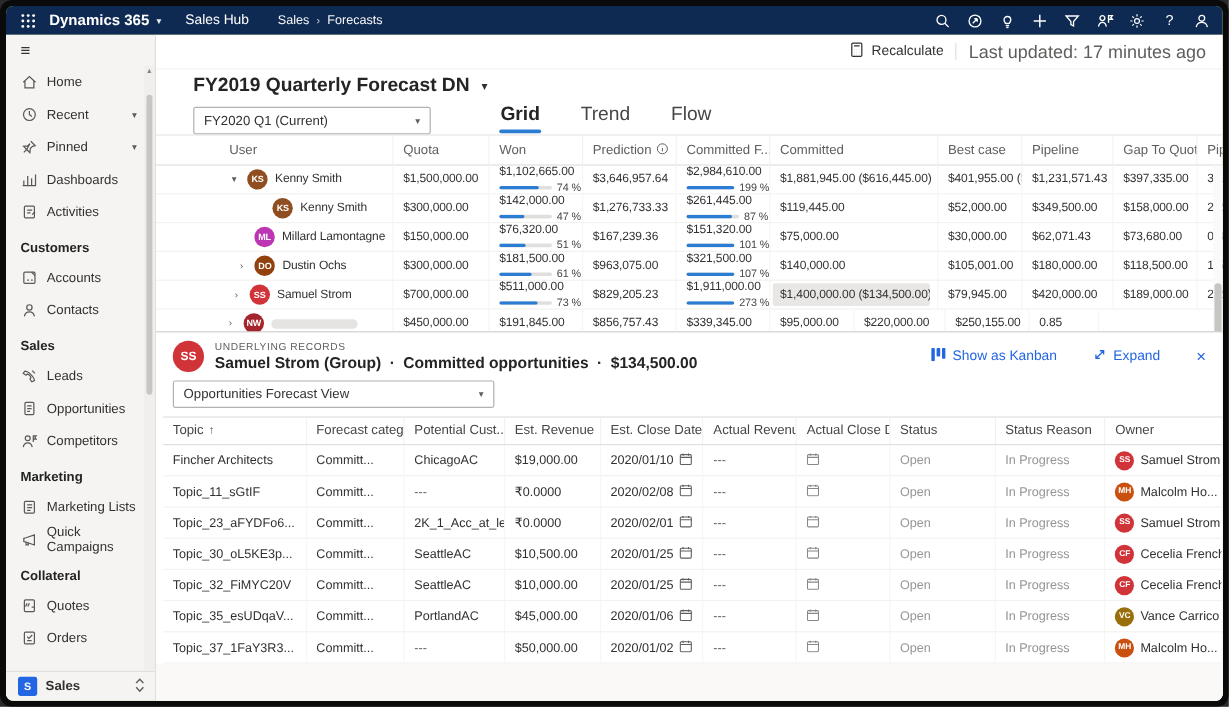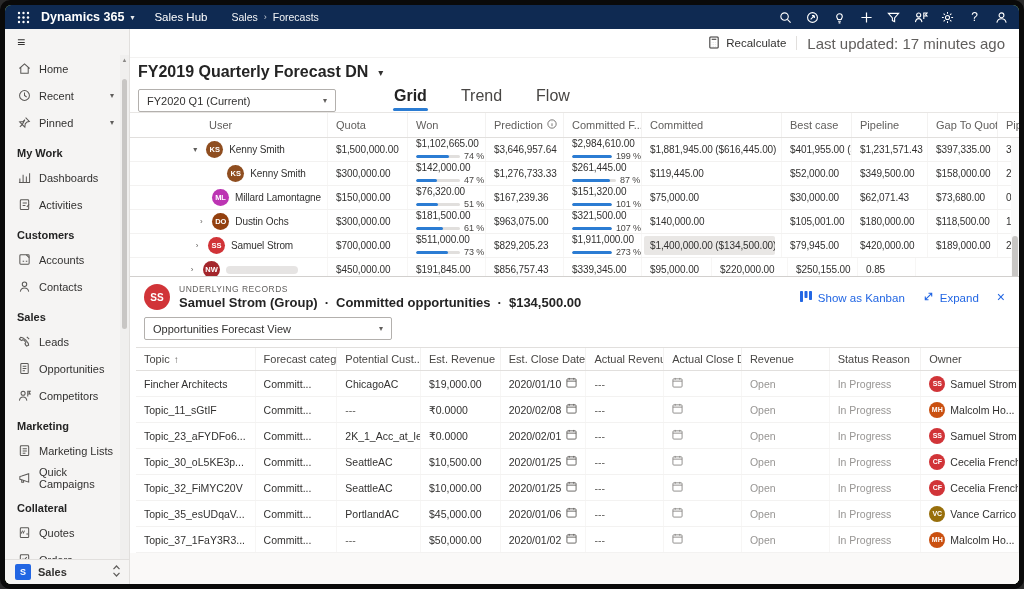--- a/index.html
+++ b/index.html
@@ -40,39 +40,39 @@
   .s-footer .lbl{font-weight:700;font-size:11px}
   .s-switch{margin-left:auto;margin-right:8px;color:#605e5c}
 
   
   .main{flex:1;display:flex;flex-direction:column;min-width:0;background:#fff}
   .cmdbar{flex:0 0 29px;display:flex;align-items:center;justify-content:flex-end;gap:10px;padding-right:14px;font-size:11.5px;color:#323130;border-bottom:1px solid #f3f2f1}
   .cmd-btn{display:flex;align-items:center;gap:6px;cursor:pointer}
   .cmd-sep{width:1px;height:14px;background:#e1dfdd}
   .cmd-upd{color:#605e5c;font-size:15px}
 
-  .titleblock{flex:0 0 54px;padding:5px 0 0 8px}
+  .titleblock{flex:0 0 54px;padding:5px 0 0 31px}
   .f-title{font-size:16px;font-weight:700;color:#242424;display:flex;align-items:center;gap:10px}
   .f-title .chevdn{font-size:10px;font-weight:400;color:#323130;cursor:pointer}
   .controls{display:flex;align-items:flex-end;margin-top:5px;height:26px}
   .select{width:198px;height:23px;border:1px solid #b3b0ad;border-radius:2px;background:#fff;display:flex;align-items:center;justify-content:space-between;padding:0 8px;font-size:11px;color:#323130;cursor:pointer}
   .select .sc{font-size:8px;color:#605e5c}
   .tabs{display:flex;gap:34px;margin-left:58px;font-size:16px;color:#484644}
   .tab{padding-bottom:7px;position:relative;cursor:pointer}
   .tab.active{font-weight:700;color:#242424}
   .tab.active::after{content:"";position:absolute;left:-1px;right:-1px;bottom:1px;height:3px;background:#2b7cd3;border-radius:2px}
 
   
   .gridwrap{flex:0 0 164px;overflow:hidden;border-top:1px solid #e8e6e4;position:relative}
   .gtable{width:930px}
   .ghead{display:flex;height:25px;border-bottom:1px solid #e1dfdd;color:#605e5c;font-size:11px;align-items:center}
   .gh{height:100%;display:flex;align-items:center;gap:4px;padding-left:8px;border-right:1px solid #f3f2f1;white-space:nowrap;overflow:hidden}
   .c-user{width:198px}.c-quota{width:80px}.c-won{width:78px}.c-pred{width:78px}.c-cf{width:78px}
   .c-com{width:140px}.c-best{width:70px}.c-pipe{width:76px}.c-gap{width:70px}.c-cov{width:58px}
-  .gh.c-user{padding-left:79px}
+  .gh.c-user{padding-left:61px}
   .fr{display:flex;height:24px;border-bottom:1px solid #f3f2f1;font-size:10px;letter-spacing:-.1px;color:#323130;cursor:pointer}
   .fc{height:100%;padding-left:8px;border-right:1px solid #f7f6f5;display:flex;flex-direction:column;justify-content:center;white-space:nowrap;overflow:hidden}
   .fc.row{flex-direction:row;align-items:center;gap:6px}
   .sp1{width:4px;flex:0 0 4px}.sp2{width:14px;flex:0 0 14px}.sp3{width:62px;flex:0 0 62px}
   .chev{width:10px;flex:0 0 10px;color:#605e5c;font-size:8px;text-align:center}
   .av{width:17px;height:17px;flex:0 0 17px;border-radius:50%;color:#fff;font-size:7.5px;font-weight:700;display:flex;align-items:center;justify-content:center}
   .nm{overflow:hidden;text-overflow:ellipsis}
   .nameblur{width:72px;height:8px;background:#d8d6d4;border-radius:4px;opacity:.65}
   .amt{line-height:11px}
   .barrow{display:flex;align-items:center;gap:4px;margin-top:2px}
@@ -84,25 +84,25 @@
   .g-sb{position:absolute;right:0;top:25px;bottom:0;width:8px;background:#fafafa}
   .g-thumb{position:absolute;right:1px;top:98px;width:6px;height:52px;background:#c8c6c4;border-radius:3px}
 
   
   .panel{flex:1;border-top:1px solid #d2d0ce;display:flex;flex-direction:column;min-height:0;background:#fff}
   .p-head{display:flex;align-items:center;padding:7px 14px 2px 14px}
   .p-av{width:26px;height:26px;border-radius:50%;color:#fff;font-weight:700;font-size:10px;display:flex;align-items:center;justify-content:center;flex:0 0 26px}
   .p-meta{margin-left:9px}
   .p-label{font-size:8.5px;color:#605e5c;letter-spacing:.5px}
   .p-title{font-size:13px;font-weight:700;color:#242424;display:flex;align-items:center;gap:7px;margin-top:1px}
-  .p-actions{margin-left:auto;display:flex;align-items:flex-end;gap:18px;color:#2266e3;font-size:11.5px}
+  .p-actions{margin-left:auto;display:flex;align-items:flex-start;gap:30px;color:#2266e3;font-size:11.5px}
   .p-act{display:flex;align-items:center;gap:6px;cursor:pointer}
   .p-close{cursor:pointer;font-size:14px;line-height:1}
   .p-viewrow{padding:5px 14px 7px 14px}
-  .p-select{width:248px}
+  .p-select{width:268px}
   .otable{margin-left:6px}
   .ohead{display:flex;height:24px;border-top:1px solid #e1dfdd;border-bottom:1px solid #e1dfdd;color:#484644;font-size:11px;align-items:flex-end}
   .oh{height:100%;display:flex;align-items:center;gap:4px;padding-left:8px;border-right:1px solid #f3f2f1;white-space:nowrap;overflow:hidden}
   .o-topic{width:120px}.o-cat{width:82px}.o-cust{width:84px}.o-rev{width:80px}.o-date{width:86px}
   .o-arev{width:78px}.o-adate{width:78px}.o-status{width:88px}.o-reason{width:92px}.o-owner{width:98px}
   .or{display:flex;height:26px;border-bottom:1px solid #f3f2f1;font-size:10.5px;color:#323130;cursor:pointer}
   .oc{height:100%;display:flex;align-items:center;gap:5px;padding-left:8px;border-right:1px solid #f7f6f5;white-space:nowrap;overflow:hidden}
   .muted{color:#979593}
   .dash{color:#605e5c}
   .oav{width:16px;height:16px;flex:0 0 16px;border-radius:50%;color:#fff;font-size:7px;font-weight:700;display:flex;align-items:center;justify-content:center}
@@ -219,21 +219,20 @@
         <div class="s-item">
           <span class="s-ic">
                 <svg width="13" height="13" viewBox="0 0 14 14" fill="none" stroke="#5a5856" stroke-width="1.1">
                   <path d="M8.2 1.8l4 4-2.4.6-2 2L7.4 12 4.6 9.2 2 11.8M4.6 9.2l-2.8-2.8 3.6-.4 2-2z"></path>
                 </svg>
               </span>
           <span>Pinned</span>
           <span class="s-chev">▾</span>
         </div>
 
-        <div class="s-title">My Work</div>
         <div class="s-item">
           <span class="s-ic">
                 <svg width="13" height="13" viewBox="0 0 14 14" fill="none" stroke="#5a5856" stroke-width="1.1">
                   <path d="M2 12V8M5.5 12V4M9 12V6M12.5 12V2.5M1 12.5h12"></path>
                 </svg>
               </span>
           <span>Dashboards</span>
         </div>
         <div class="s-item">
           <span class="s-ic">
@@ -667,21 +666,21 @@
             <div class="oh o-topic">
                   <span>Topic</span>
                   <span class="sort">↑</span>
                 </div>
             <div class="oh o-cat">Forecast categ...</div>
             <div class="oh o-cust">Potential Cust...</div>
             <div class="oh o-rev">Est. Revenue</div>
             <div class="oh o-date">Est. Close Date</div>
             <div class="oh o-arev">Actual Revenue</div>
             <div class="oh o-adate">Actual Close D...</div>
-            <div class="oh o-status">Revenue</div>
+            <div class="oh o-status">Status</div>
             <div class="oh o-reason">Status Reason</div>
             <div class="oh o-owner">Owner</div>
           </div>
 
           <div class="or">
             <div class="oc o-topic">Fincher Architects</div>
             <div class="oc o-cat">Committ...</div>
             <div class="oc o-cust">ChicagoAC</div>
             <div class="oc o-rev">$19,000.00</div>
             <div class="oc o-date">

